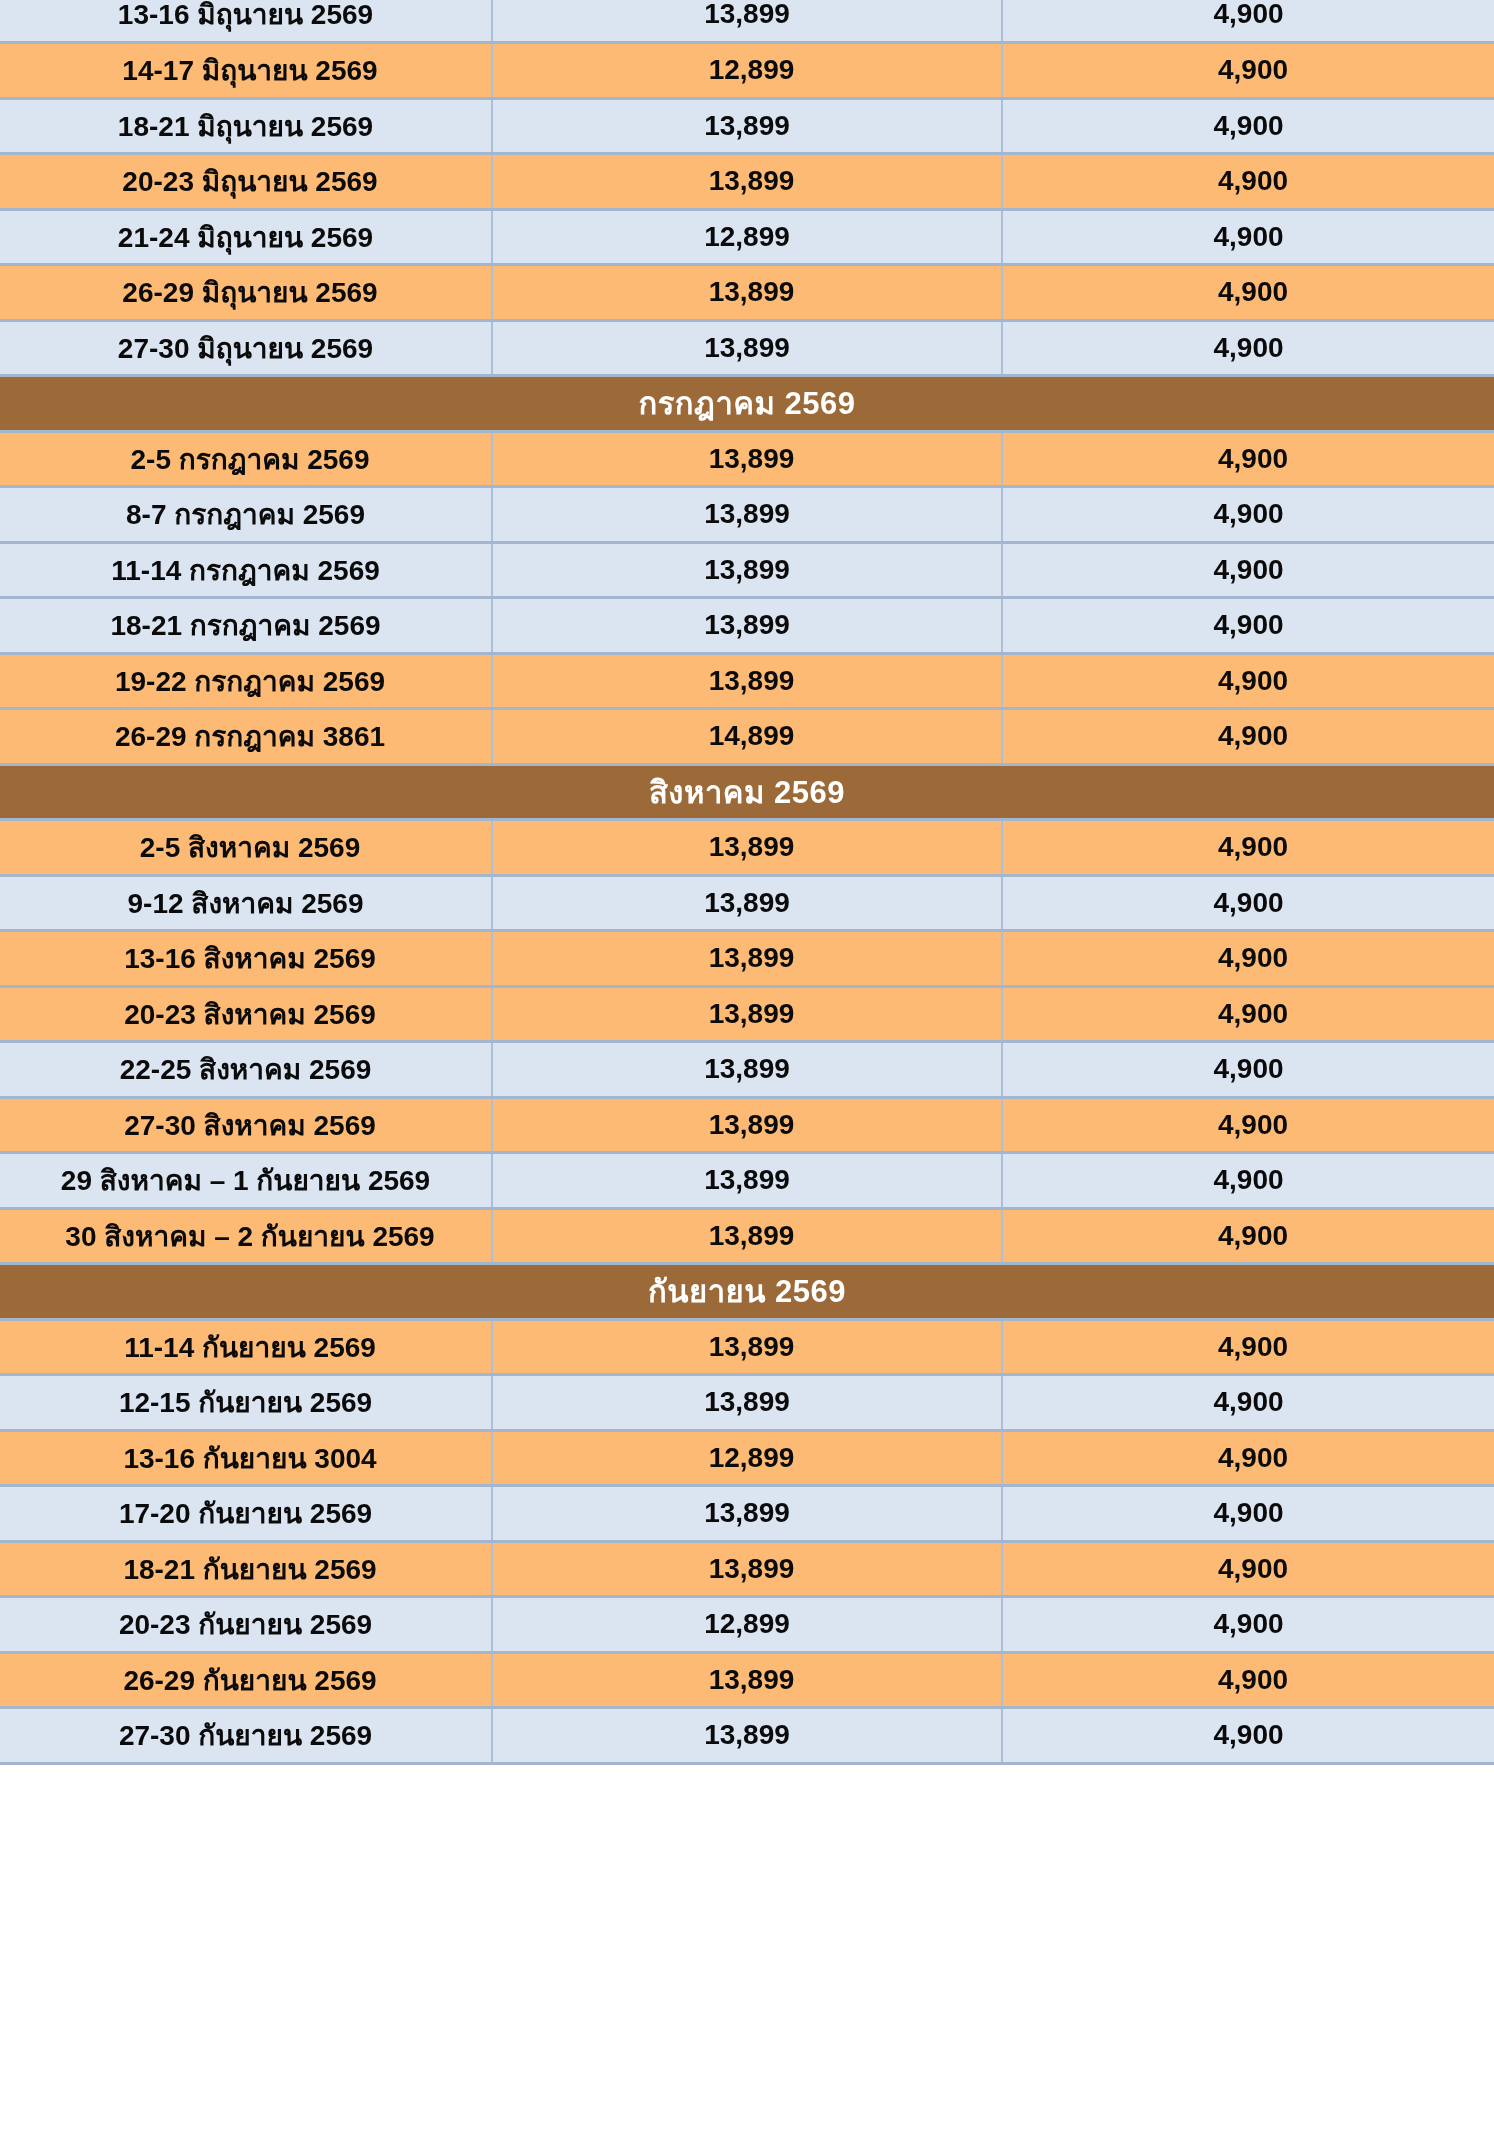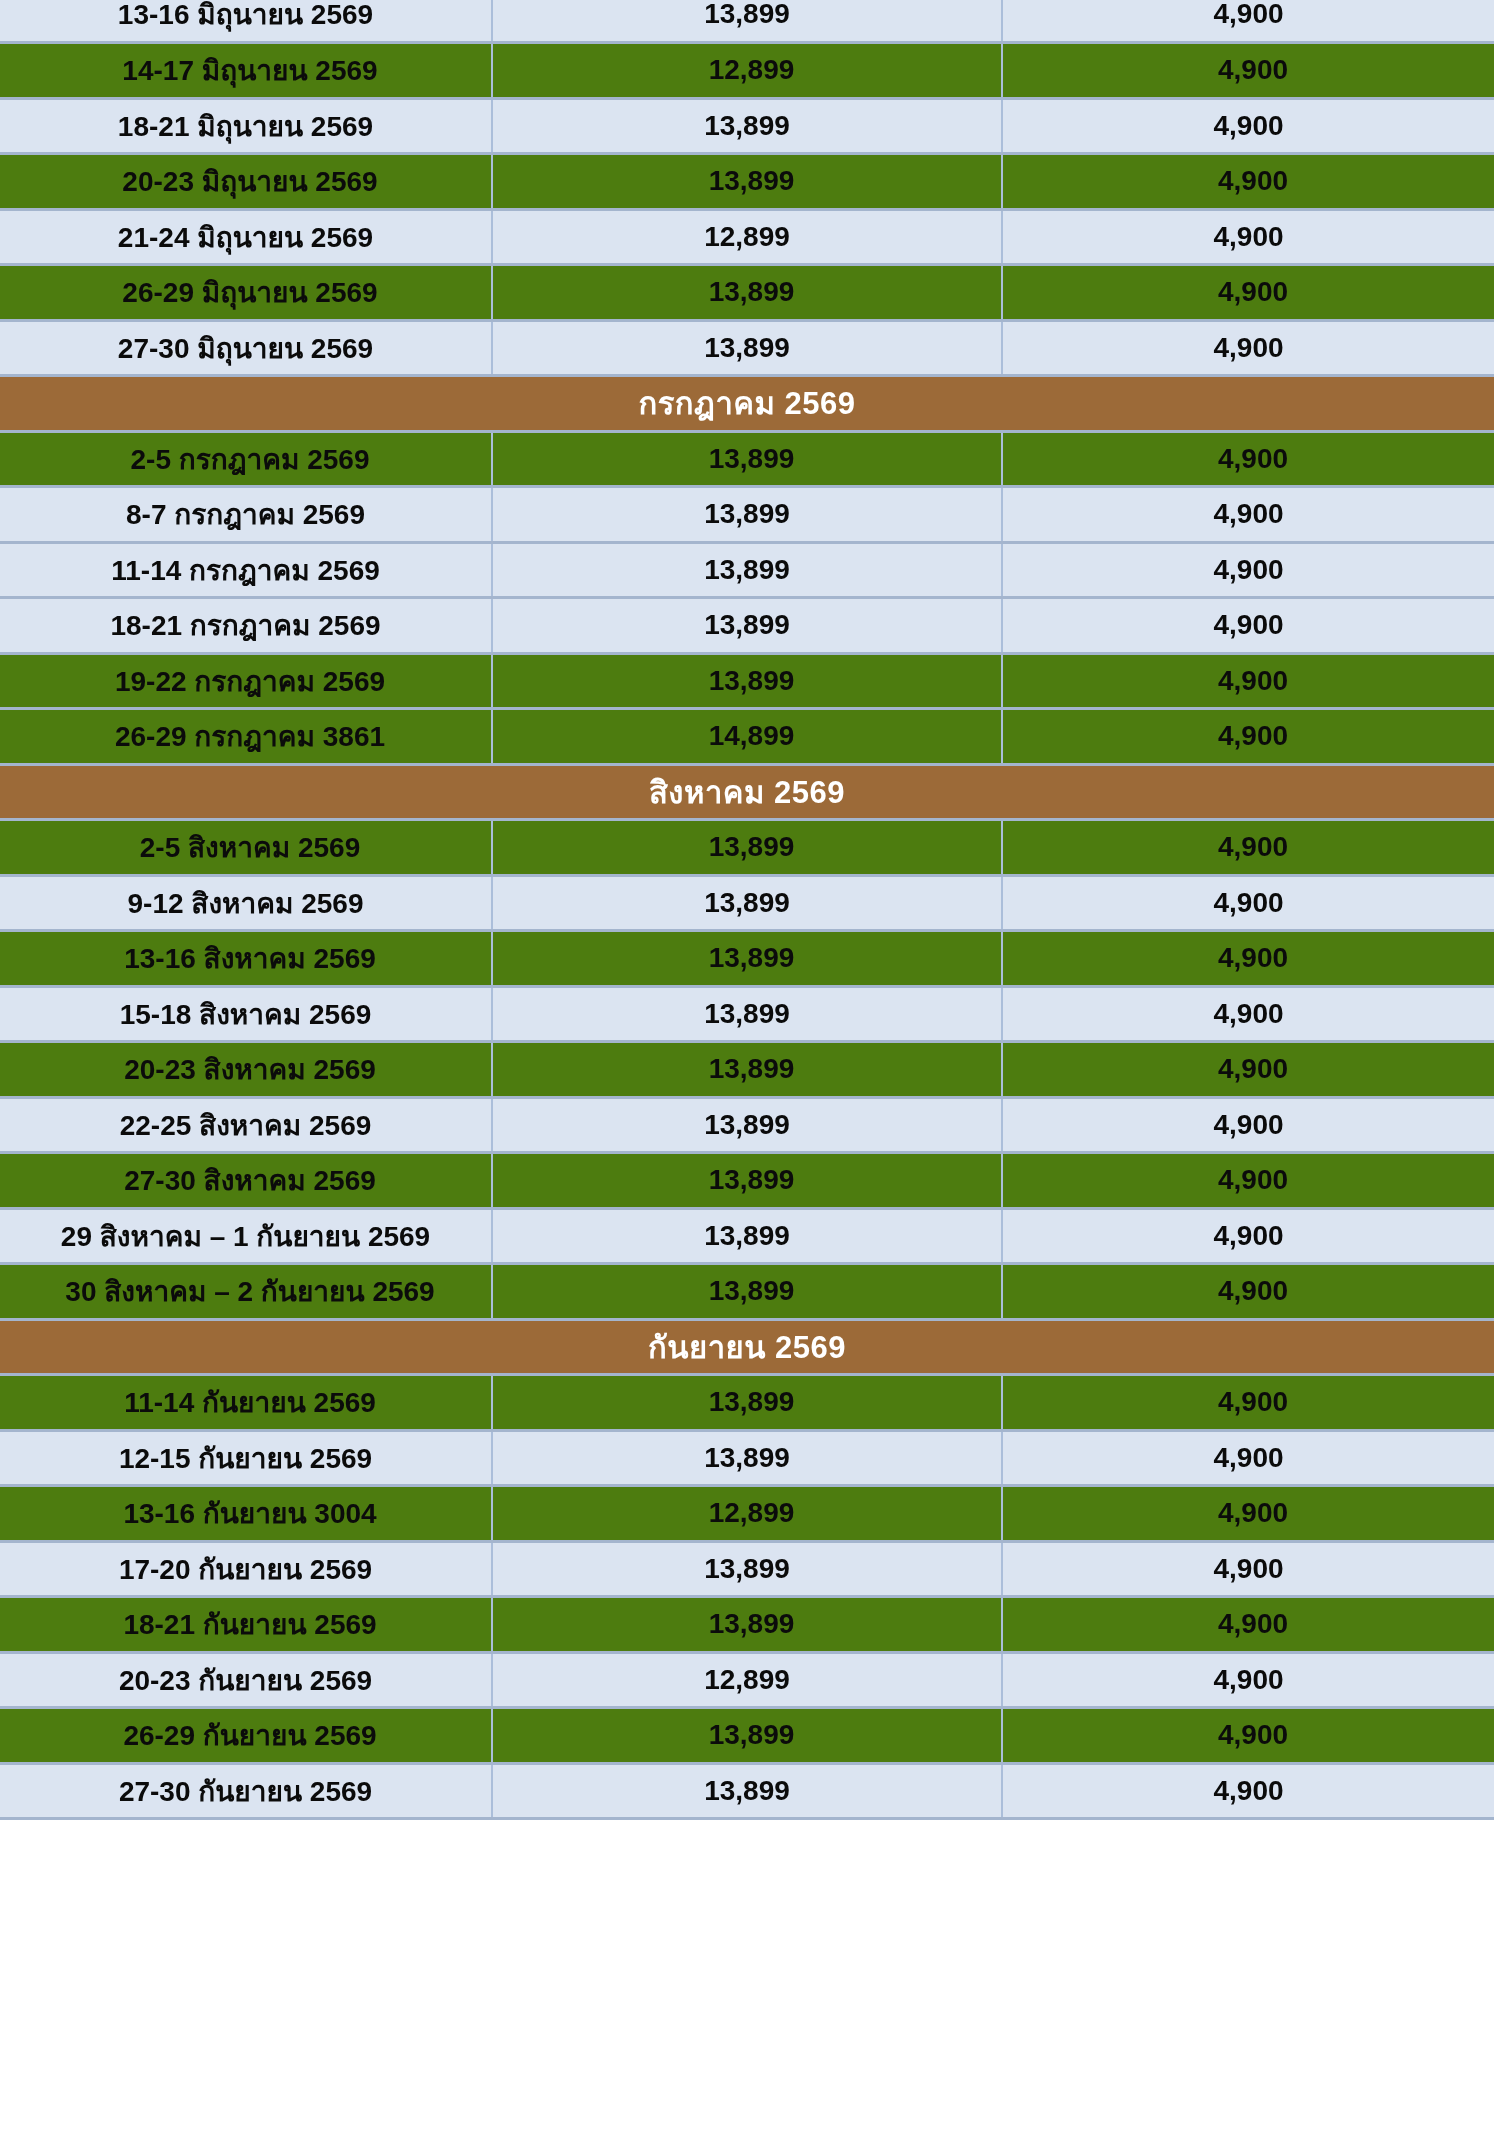--- a/index.html
+++ b/index.html
@@ -34,21 +34,21 @@
     color: #0b0b0b;
     padding: 0 6px;
     box-sizing: border-box;
     white-space: nowrap;
     overflow: hidden;
   }
   tr.data-row td + td {
     border-left: 2px solid #abbeda;
   }
   tr.shade td { background: #dbe4f1; }
-  tr.plain td { background: #4d7c0f; padding-left: 15px; }
+  tr.plain td { background: #fdba74; padding-left: 15px; }
   tr.month-row td {
     background: #9c6a38;
     color: #ffffff;
     font-size: 31px;
     font-weight: 600;
     letter-spacing: 0.5px;
   }
 </style>
 </head>
 <body>
@@ -140,25 +140,20 @@
         <tr class="data-row shade">
           <td>9-12 สิงหาคม 2569</td>
           <td>13,899</td>
           <td>4,900</td>
         </tr>
         <tr class="data-row plain">
           <td>13-16 สิงหาคม 2569</td>
           <td>13,899</td>
           <td>4,900</td>
         </tr>
-        <tr class="data-row shade">
-          <td>15-18 สิงหาคม 2569</td>
-          <td>13,899</td>
-          <td>4,900</td>
-        </tr>
         <tr class="data-row plain">
           <td>20-23 สิงหาคม 2569</td>
           <td>13,899</td>
           <td>4,900</td>
         </tr>
         <tr class="data-row shade">
           <td>22-25 สิงหาคม 2569</td>
           <td>13,899</td>
           <td>4,900</td>
         </tr>

